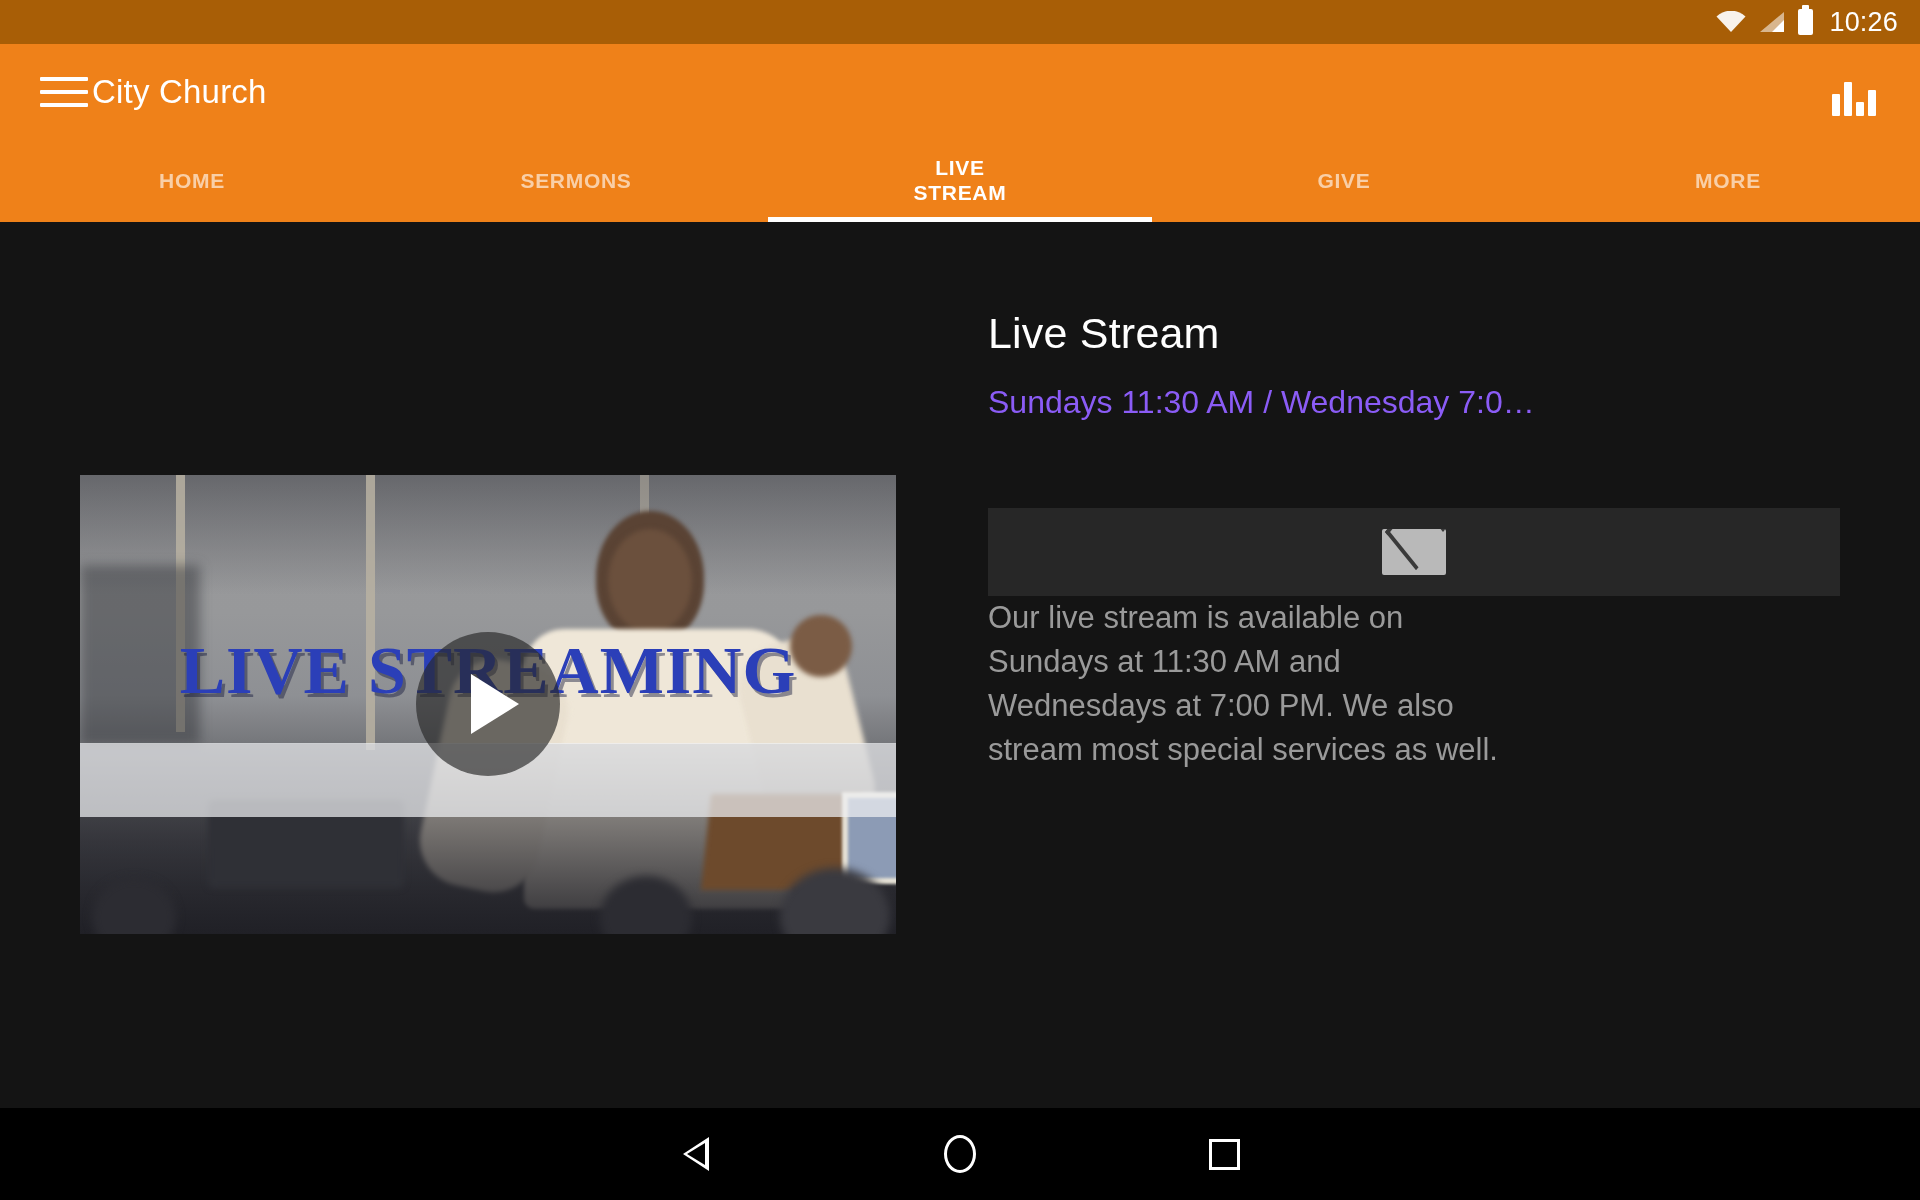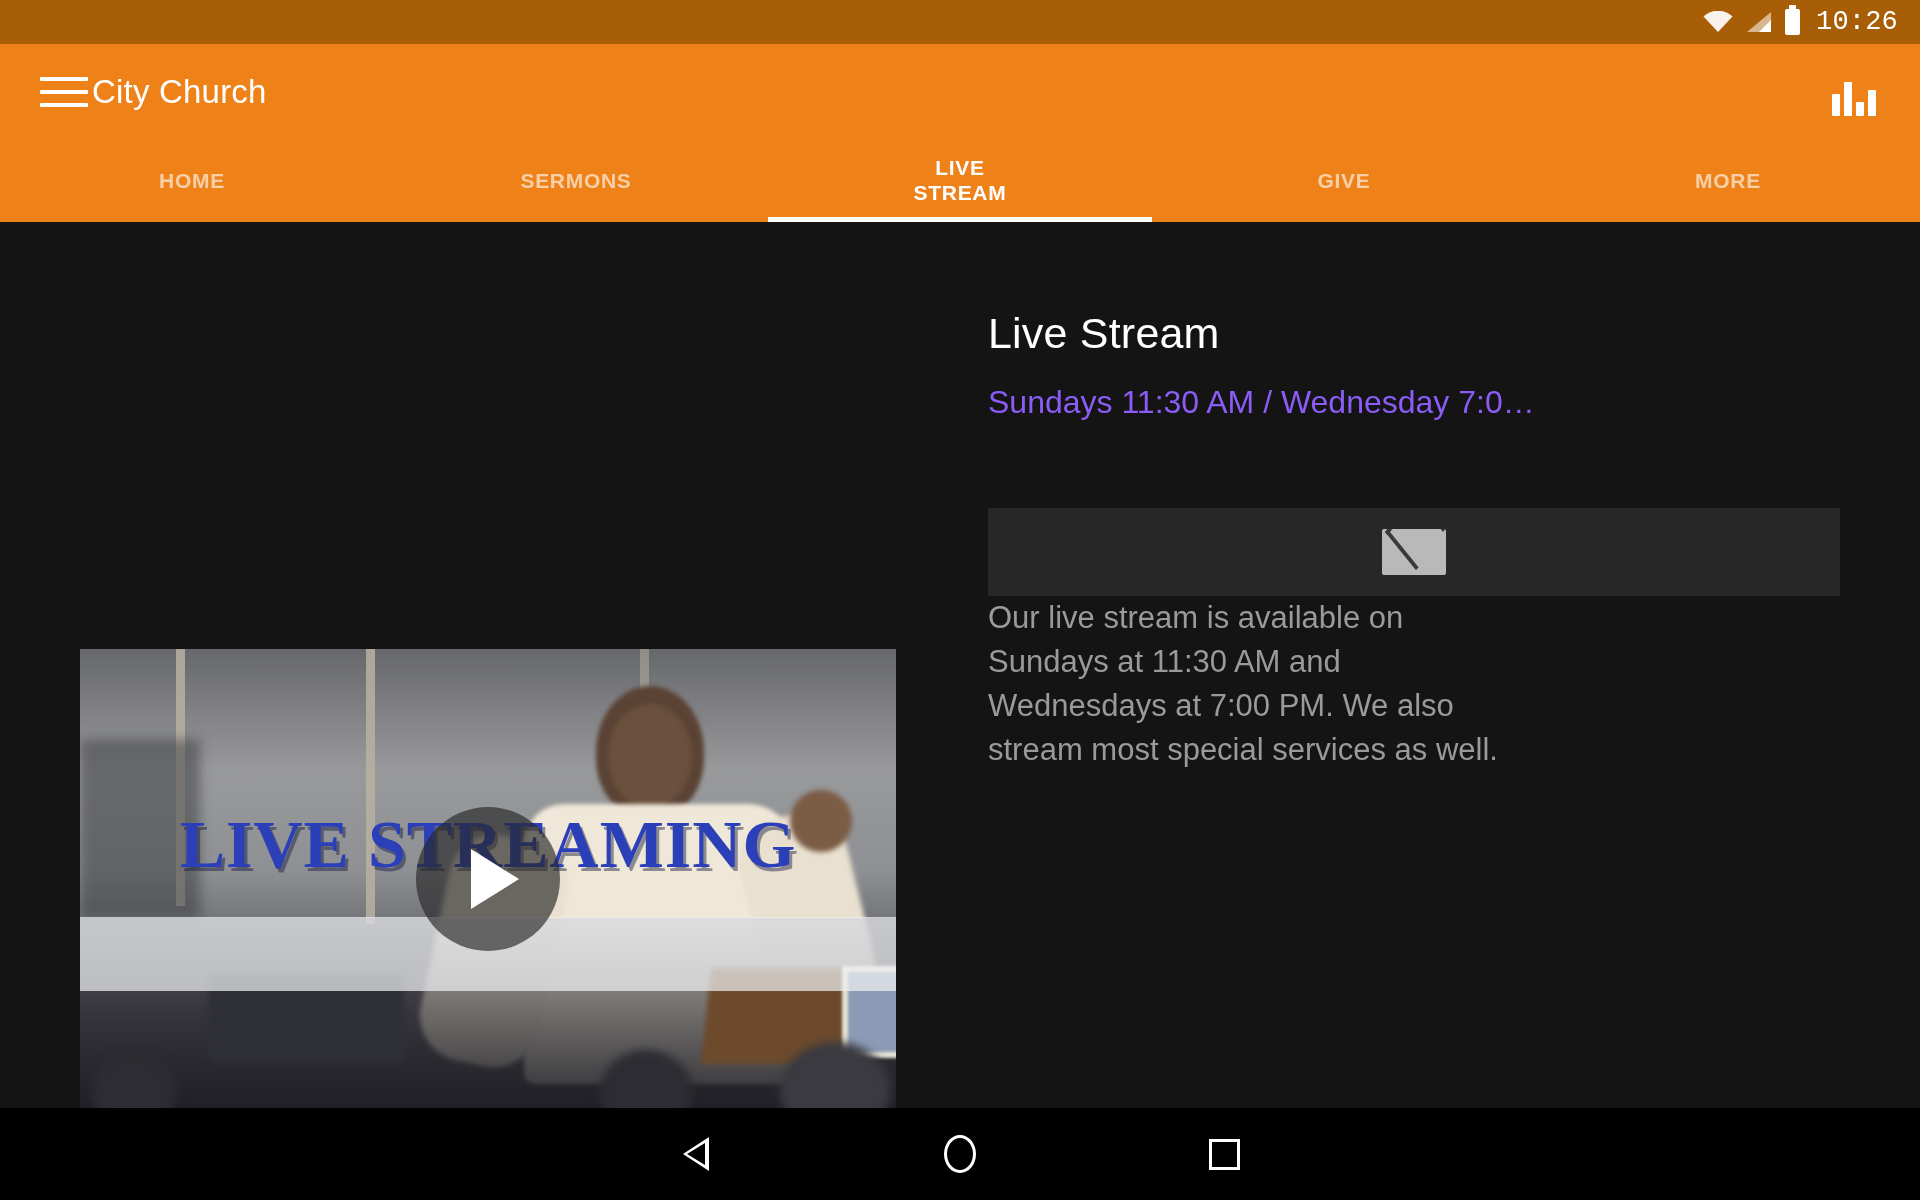--- a/index.html
+++ b/index.html
@@ -25,21 +25,20 @@
   
   .status-bar {
     height: 44px;
     background: #a85e06;
     display: flex;
     align-items: center;
     justify-content: flex-end;
     padding-right: 22px;
     gap: 12px;
     flex: 0 0 auto;
-    font-family: Liberation Mono, monospace;
   }
   .status-icons { display: flex; align-items: center; gap: 13px; }
   .icon-wifi {
     width: 30px; height: 22px;
     position: relative;
   }
   .icon-wifi svg { display: block; }
   .icon-signal { width: 26px; height: 22px; }
   .icon-signal svg { display: block; }
   .icon-battery {
@@ -152,21 +151,21 @@
     background: #141414;
     display: flex;
     padding: 78px 0 0 0;
     position: relative;
   }
   .left-col {
     width: 960px;
     flex: 0 0 960px;
     display: flex;
     justify-content: center;
-    align-items: flex-end;
+    align-items: center;
     padding-left: 16px;
   }
 
   
   .video-thumb {
     width: 816px;
     height: 459px;
     position: relative;
     overflow: hidden;
     background: #8d8d8d;

